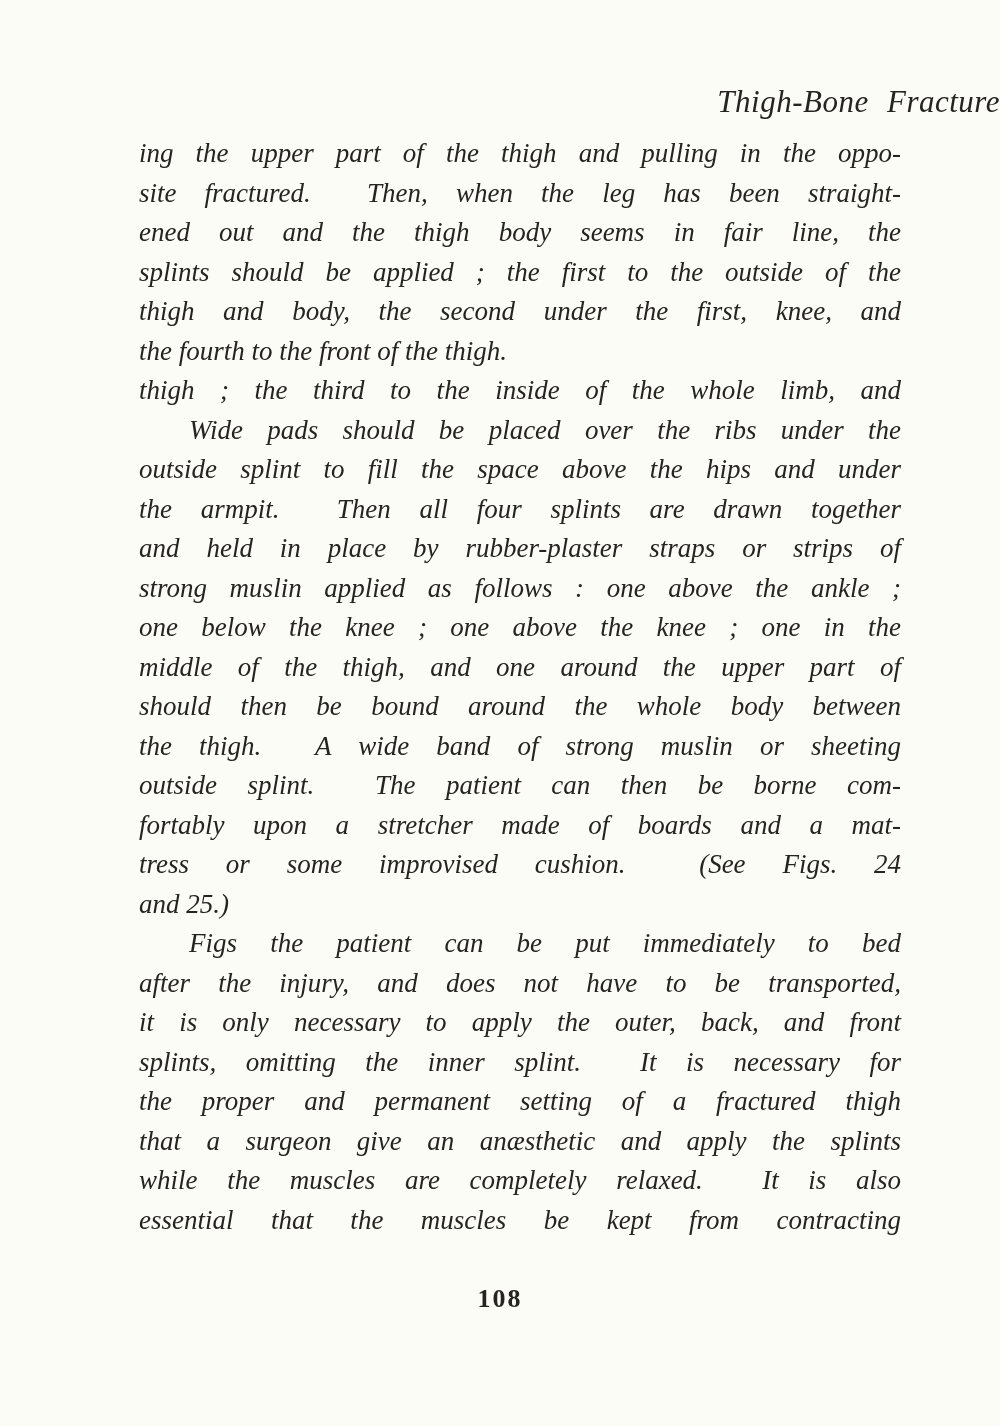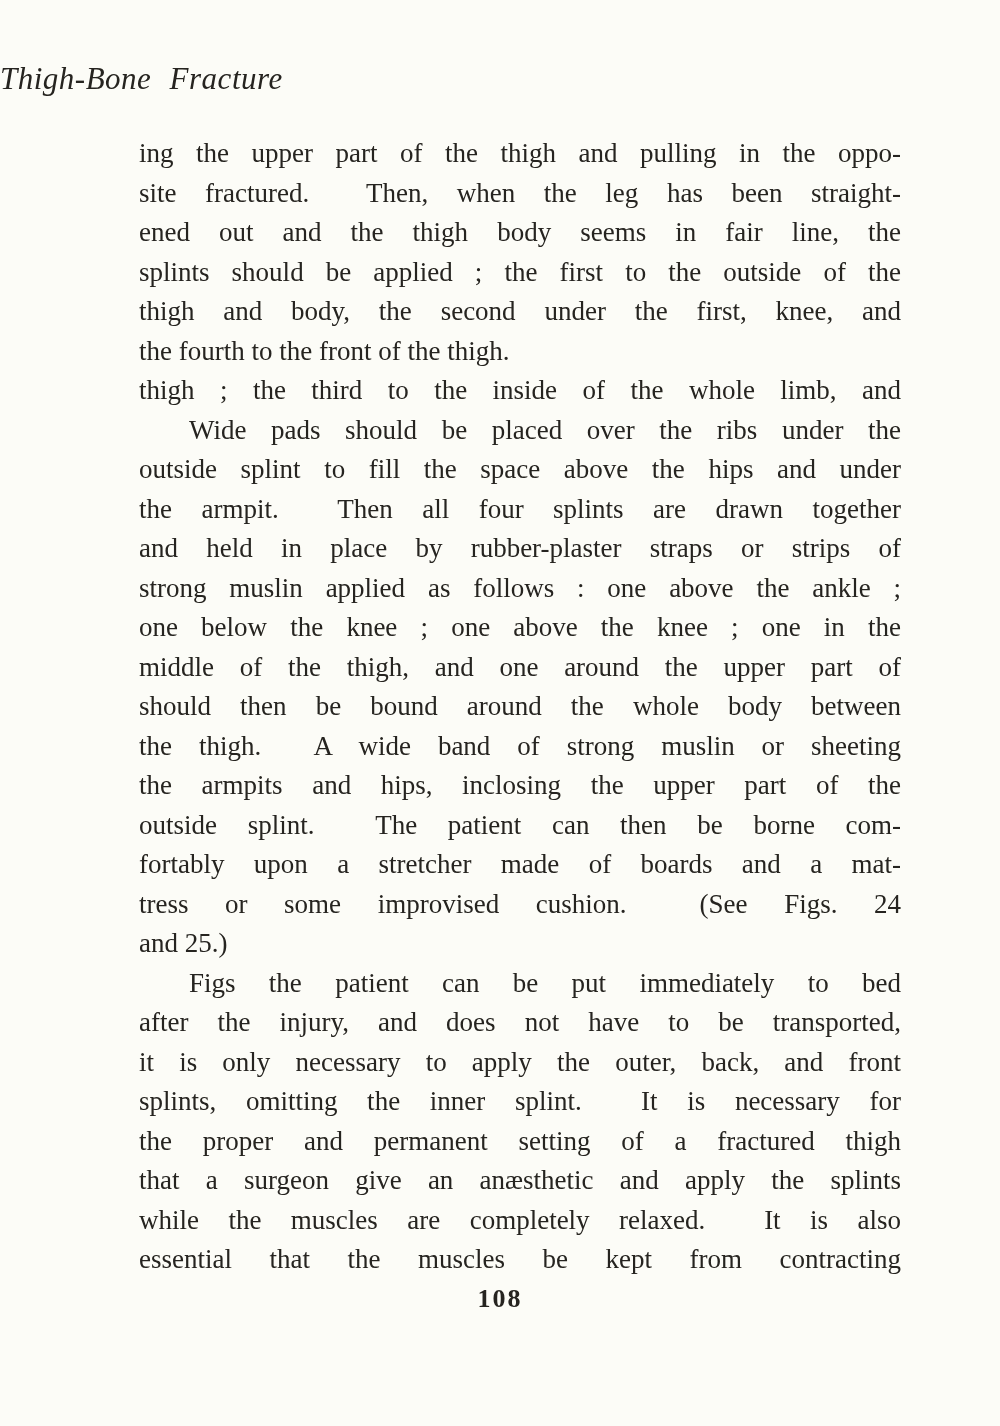--- a/index.html
+++ b/index.html
@@ -16,25 +16,25 @@
     width: 1000px;
     height: 1426px;
     margin: 0 auto;
     background: var(--paper);
     font-family: "Liberation Serif", "DejaVu Serif", serif;
     color: var(--ink);
     overflow: hidden;
   }
   .title {
     position: absolute;
-    top: 61px;
+    top: 84px;
     left: 0;
     width: 100%;
     margin: 0;
-    text-align: left;
+    text-align: right;
     font-style: italic;
     font-weight: normal;
     font-size: 31px;
     letter-spacing: 0.5px;
     word-spacing: 10px;
   }
   .text-block {
     position: absolute;
     left: 139px;
     top: 134px;
@@ -42,20 +42,21 @@
     font-size: 27px;
     line-height: 39.5px;
   }
   .paragraph {
     margin: 0;
   }
   .line {
     text-align: justify;
     text-align-last: justify;
     white-space: pre-wrap;
+    font-style: italic;
   }
   .line.last {
     text-align-last: left;
   }
   .line.indent {
     text-indent: 50px;
   }
   .page-number {
     position: absolute;
     top: 1284px;
@@ -85,21 +86,20 @@
       <div class="paragraph">
         <div class="line indent">Wide pads should be placed over the ribs under the</div>
         <div class="line">outside splint to fill the space above the hips and under</div>
         <div class="line">the armpit.  Then all four splints are drawn together</div>
         <div class="line">and held in place by rubber-plaster straps or strips of</div>
         <div class="line">strong muslin applied as follows : one above the ankle ;</div>
         <div class="line">one below the knee ; one above the knee ; one in the</div>
         <div class="line">middle of the thigh, and one around the upper part of</div>
         <div class="line">should then be bound around the whole body between</div>
         <div class="line">the thigh.  A wide band of strong muslin or sheeting</div>
-        <div class="line">the armpits and hips, inclosing the upper part of the</div>
         <div class="line">outside splint.  The patient can then be borne com-</div>
         <div class="line">fortably upon a stretcher made of boards and a mat-</div>
         <div class="line">tress or some improvised cushion.  (See Figs. 24</div>
         <div class="line last">and 25.)</div>
       </div>
       <div class="paragraph">
         <div class="line indent">Figs the patient can be put immediately to bed</div>
         <div class="line">after the injury, and does not have to be transported,</div>
         <div class="line">it is only necessary to apply the outer, back, and front</div>
         <div class="line">splints, omitting the inner splint.  It is necessary for</div>

